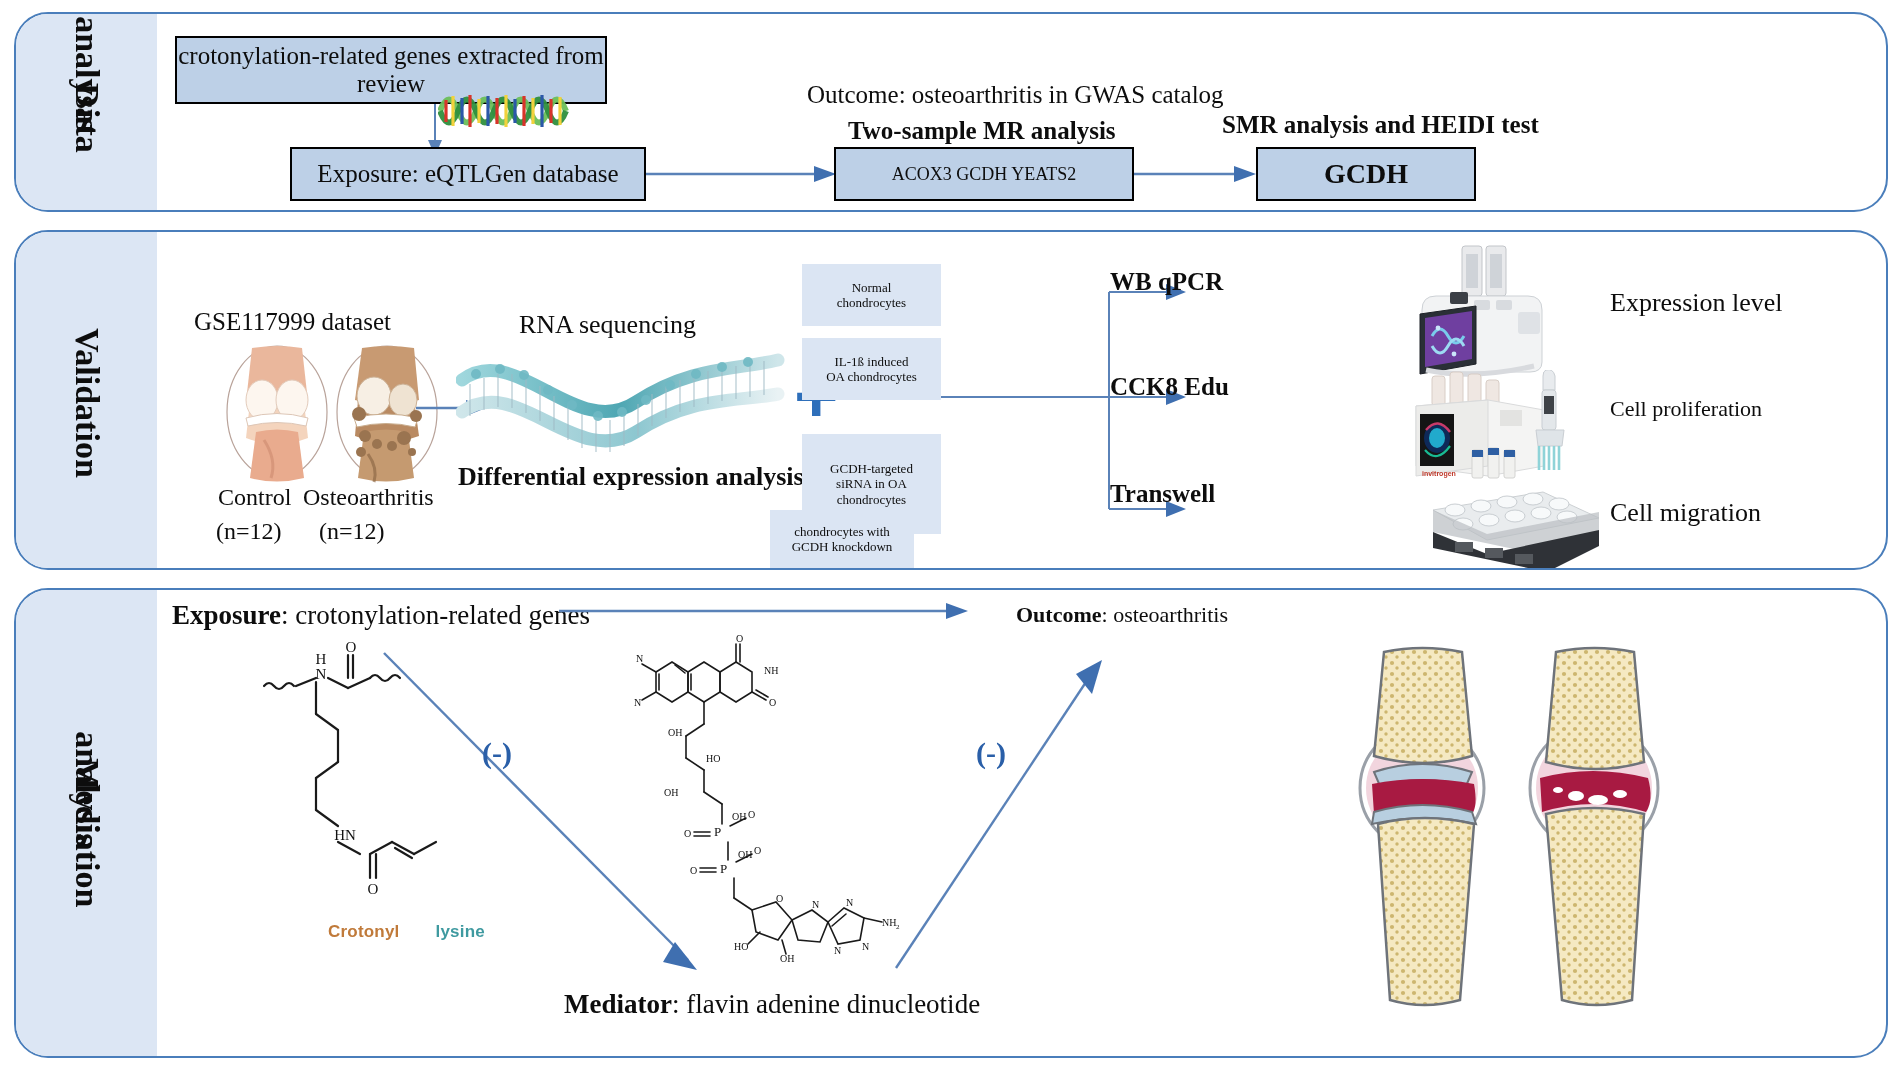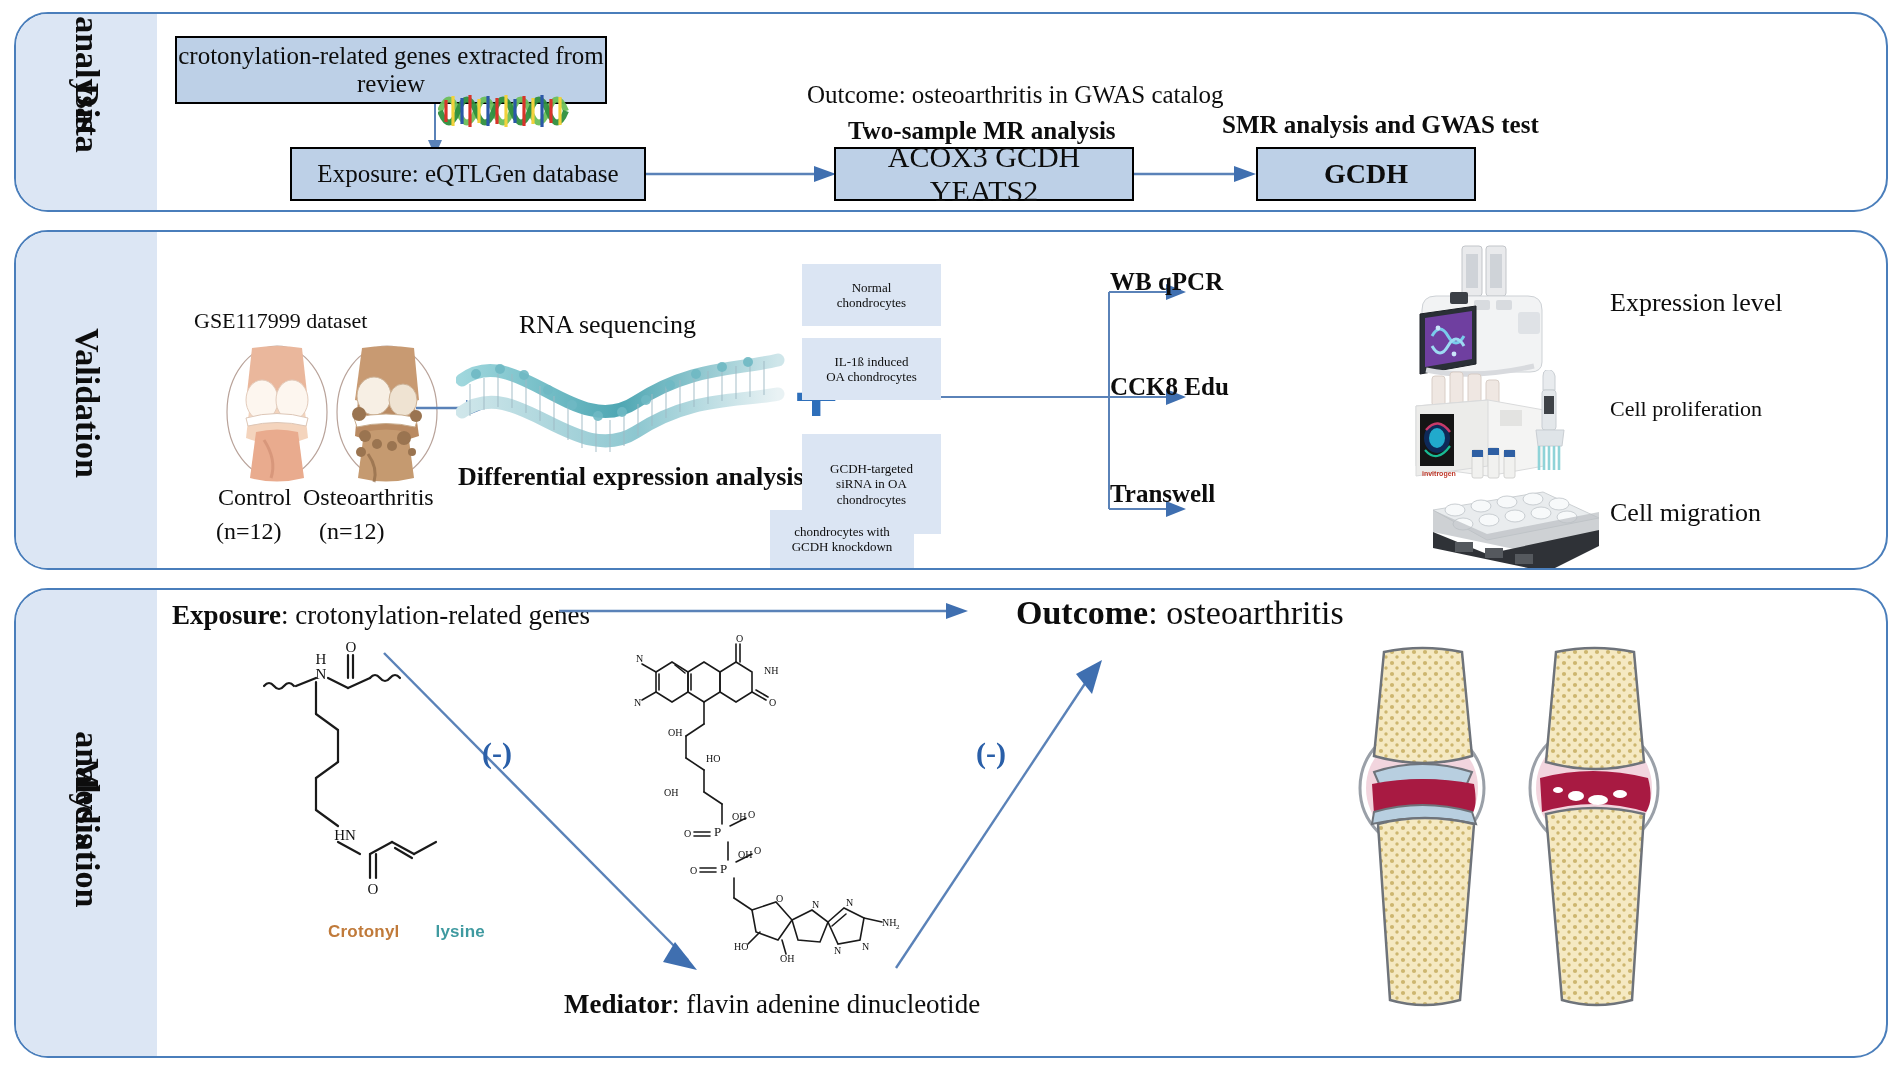--- a/index.html
+++ b/index.html
@@ -133,35 +133,35 @@
           <line x1="122" y1="11" x2="122" y2="39" stroke="#f2d23c"></line>
         </g>
       </g>
     </svg>
 
     <div class="pbox" style="left:274px;top:133px;width:356px;height:54px;font-size:25px;">Exposure: eQTLGen database</div>
 
     <div class="txt" style="left:791px;top:67px;font-size:25px;">Outcome: osteoarthritis in GWAS catalog</div>
 
     <div class="txt bold" style="left:832px;top:103px;font-size:25px;">Two-sample MR analysis</div>
-    <div class="pbox" style="left:818px;top:133px;width:300px;height:54px;font-size:30px;">ACOX3  GCDH  YEATS2</div>
-
-    <div class="txt bold" style="left:1206px;top:97px;font-size:25px;">SMR analysis and GWAS test</div>
+    <div class="pbox" style="left:818px;top:133px;width:300px;height:54px;font-size:18px;">ACOX3  GCDH  YEATS2</div>
+
+    <div class="txt bold" style="left:1206px;top:97px;font-size:25px;">SMR analysis and HEIDI test</div>
     <div class="pbox" style="left:1240px;top:133px;width:220px;height:54px;font-size:28px;font-weight:bold;">GCDH</div>
   </div>
 
   <div class="panel" id="panel-validation">
     <div class="sidebar"></div>
     <div class="sidebar-label" style="width:141px;">
       <div style="position:relative;width:130px;height:320px;">
         <div class="vlabel-rot" style="position:absolute;left:-85px;top:145px;width:300px;font-size:34px;">Validation</div>
       </div>
     </div>
 
-    <div class="txt" style="left:178px;top:76px;font-size:22px;">GSE117999 dataset</div>
+    <div class="txt" style="left:178px;top:76px;font-size:25px;">GSE117999 dataset</div>
 
     <svg class="art" style="left:206px;top:112px;" width="110" height="140">
       <ellipse cx="55" cy="68" rx="50" ry="66" fill="none" stroke="#b9a39a" stroke-width="1.2"></ellipse>
       <path d="M30 4 q25 -4 50 0 l6 54 q-31 9 -62 0 z" fill="#eab79c"></path>
       <path d="M28 58 q27 -10 54 0 l4 36 q-31 12 -62 0 z" fill="#f4d4bd"></path>
       <ellipse cx="40" cy="56" rx="16" ry="20" fill="#fdf6ef" stroke="#e2cbbb"></ellipse>
       <ellipse cx="70" cy="56" rx="16" ry="20" fill="#fdf6ef" stroke="#e2cbbb"></ellipse>
       <path d="M24 74 q31 -9 62 0 l-2 8 q-29 -7 -58 0 z" fill="#ffffff" stroke="#ddc6b6"></path>
       <path d="M34 88 q21 -5 42 0 l6 46 q-27 7 -54 0 z" fill="#e9ab8e"></path>
       <path d="M42 96 q13 20 7 38" fill="none" stroke="#d08f74" stroke-width="3" opacity=".7"></path>
@@ -384,21 +384,21 @@
     <div class="sidebar-label" style="width:141px;">
       <div style="position:relative;width:130px;height:440px;">
         <div class="vlabel-rot" style="position:absolute;left:-49px;top:212px;width:228px;font-size:34px;">Mediation</div>
         <div class="vlabel-rot" style="position:absolute;left:-84px;top:168px;width:298px;font-size:34px;">analysis</div>
       </div>
     </div>
 
     <div class="txt" style="left:156px;top:10px;font-size:27px;">
       <span class="bold">Exposure</span><span>: crotonylation-related genes</span>
     </div>
-    <div class="txt" style="left:1000px;top:4px;font-size:34px;">
+    <div class="txt" style="left:1000px;top:12px;font-size:22px;">
       <span class="bold">Outcome</span><span>: osteoarthritis</span>
     </div>
 
     <div class="txt" style="left:548px;top:399px;font-size:27px;">
       <span class="bold">Mediator</span><span>: flavin adenine dinucleotide</span>
     </div>
 
     <svg class="overlay" width="1874" height="470">
       <line x1="543" y1="21" x2="930" y2="21" stroke="#5a82b8" stroke-width="2.4"></line>
       <polygon points="930,13 930,29 952,21" fill="#3f6fb0"></polygon>

